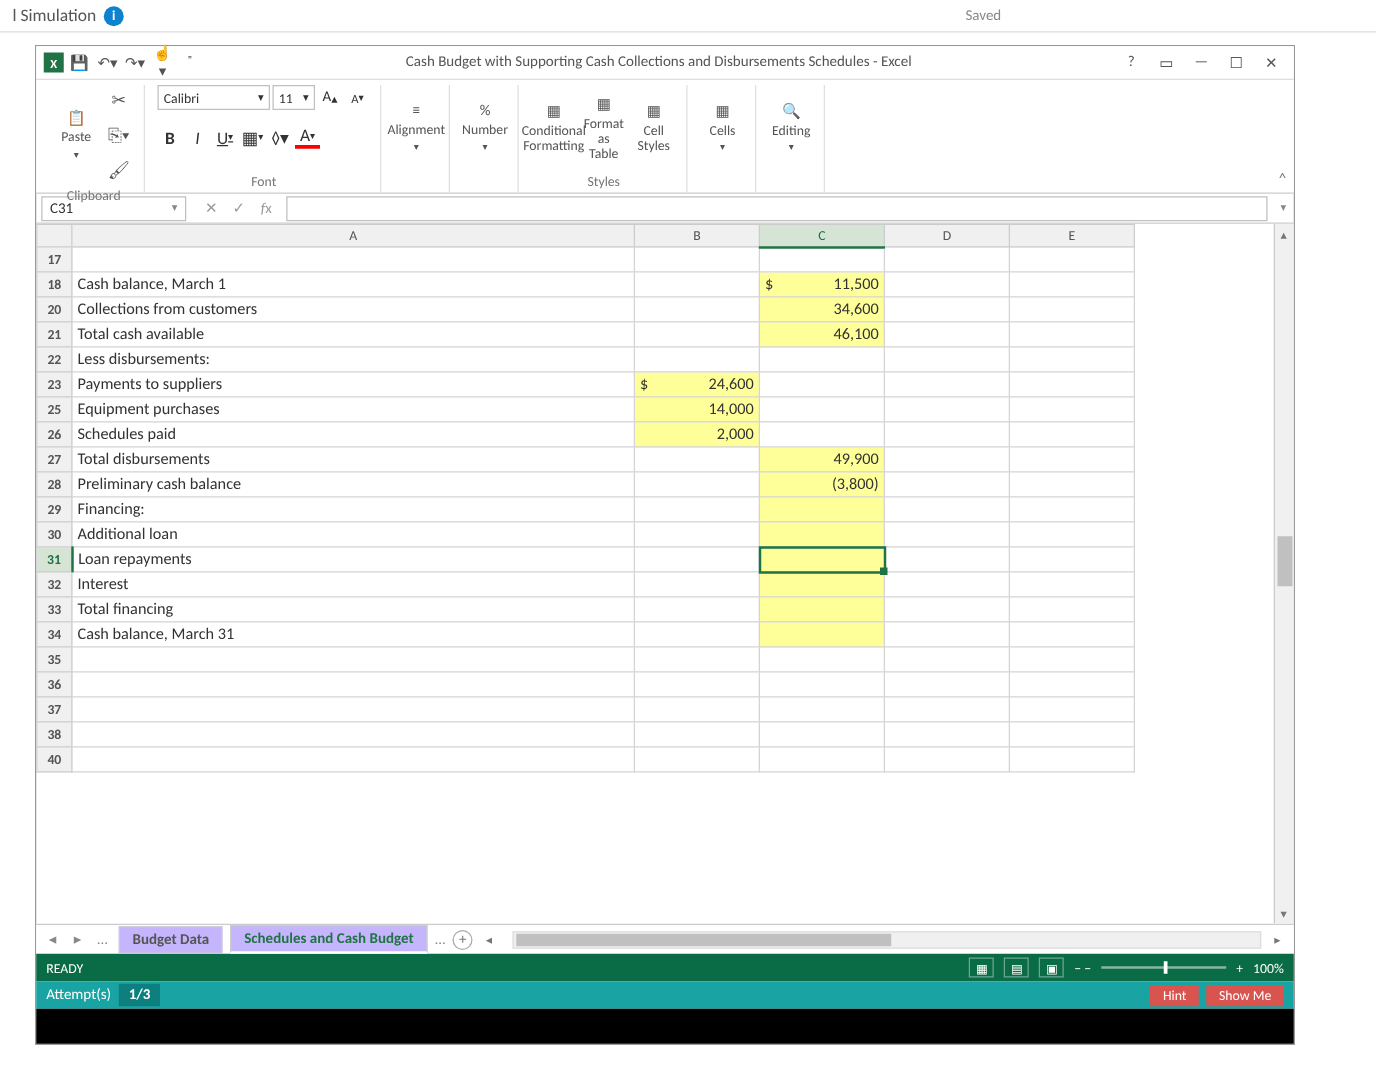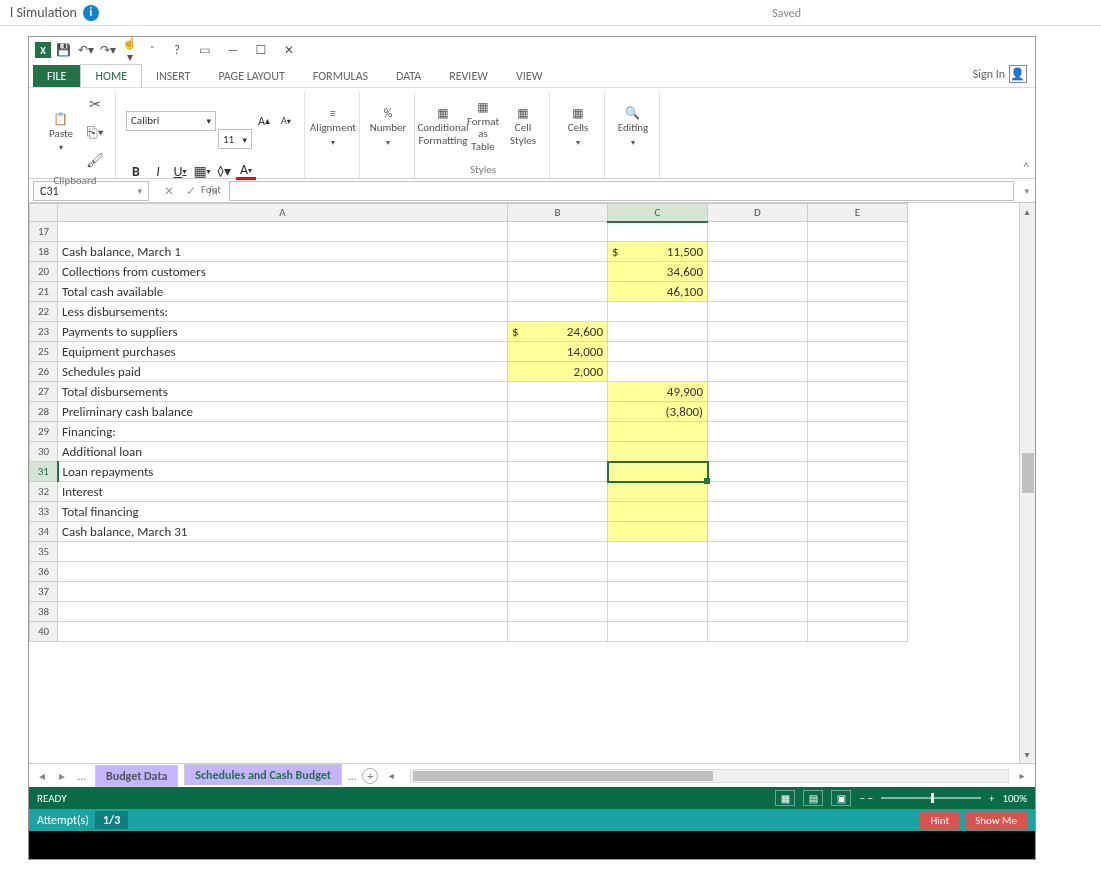--- a/index.html
+++ b/index.html
@@ -28,39 +28,39 @@
 
 .ribbon { height: 92px; border-top: 1px solid #ddd; border-bottom: 1px solid #ccc; display: flex; padding: 4px 6px 0; gap: 2px; background: #fff; position: relative;}
 .rgroup { display: flex; flex-direction: column; align-items: center; border-right: 1px solid #e0e0e0; padding: 0 8px; }
 .rgroup:last-child { border-right: none; }
 .rbody { flex: 1; display: flex; align-items: center; gap: 4px; }
 .rlabel { font-size: 11px; color: #777; padding: 2px 0; }
 .rib-ic { width: 24px; height: 24px; display: flex; align-items: center; justify-content: center; color: #555; font-size: 14px; }
 .big-ic { width: 36px; height: 42px; display: flex; flex-direction: column; align-items: center; justify-content: center; gap: 2px; color: #555; }
 .big-lbl { font-size: 11px; color: #555; text-align: center; line-height: 1.1; }
 .font-name { width: 90px; height: 20px; border: 1px solid #c0c0c0; font-size: 11px; padding: 0 4px; display: flex; align-items: center; justify-content: space-between; }
-.font-size { width: 34px; height: 20px; border: 1px solid #c0c0c0; font-size: 11px; padding: 0 4px; display: flex; align-items: center; justify-content: space-between; margin-top: 37px; }
+.font-size { width: 34px; height: 20px; border: 1px solid #c0c0c0; font-size: 11px; padding: 0 4px; display: flex; align-items: center; justify-content: space-between; }
 .fcol { display: flex; flex-direction: column; gap: 4px; }
 .frow { display: flex; gap: 2px; align-items: center; }
 .btn-biu { width: 20px; height: 20px; display: flex; align-items: center; justify-content: center; font-size: 14px; color: #333; }
 .collapse { position: absolute; right: 6px; bottom: 4px; color: #777; font-size: 12px;}
 
 .fxbar { height: 24px; border-bottom: 1px solid #ccc; display: flex; align-items: center; }
 .namebox { width: 116px; height: 20px; border: 1px solid #c0c0c0; margin: 0 4px; padding: 0 6px; display: flex; align-items: center; justify-content: space-between; font-size: 12px; }
 .fx-btns { display: flex; gap: 2px; padding: 0 6px; align-items: center;}
 .fx-btn { width: 20px; color: #999; text-align: center; }
 .fx-input { flex: 1; height: 20px; border: 1px solid #c0c0c0; margin-right: 4px; padding: 0 4px; }
 
 .grid-wrap { height: 560px; overflow: hidden; display: flex; }
 .grid-main { flex: 1; overflow: auto; }
 table.grid { border-collapse: collapse; table-layout: fixed; }
 .corner { width: 28px; height: 18px; background: #f0f0f0; border: 1px solid #ccc; }
 th.ch { height: 18px; background: #f0f0f0; border: 1px solid #ccc; font-weight: normal; font-size: 11px; color: #555; text-align: center; }
 th.ch.sel { background: #d5e4d5; color: #217346; border-bottom: 2px solid #217346; }
-th.rh { width: 28px; background: #f0f0f0; border: 1px solid #ccc; font-weight: normal; font-size: 11px; color: #555; text-align: center; }
+th.rh { width: 28px; background: #f0f0f0; border: 1px solid #ccc; font-weight: bold; font-size: 11px; color: #555; text-align: center; }
 th.rh.sel { background: #d5e4d5; color: #217346; border-right: 2px solid #217346; }
 td.cell { height: 20px; border: 1px solid #d4d4d4; padding: 0 4px; font-family: Calibri, sans-serif; font-size: 13px; vertical-align: middle; white-space: nowrap; overflow: visible; }
 td.cell.num { text-align: right; }
 td.cell.hl { background: #ffff99; }
 td.cell.selected { outline: 2px solid #217346; outline-offset: -1px; position: relative; }
 td.cell.selected::after { content: ""; position: absolute; right: -3px; bottom: -3px; width: 6px; height: 6px; background: #217346; }
 .dollar { float: left; }
 .vscroll { width: 16px; background: #f0f0f0; border-left: 1px solid #ccc; position: relative; }
 .vthumb { position: absolute; top: 250px; width: 12px; left: 2px; height: 40px; background: #c0c0c0; }
 .varr { position: absolute; width: 14px; text-align:center; color:#777; font-size:10px;}
@@ -102,41 +102,28 @@
 
 <div class="xl">
 
   <div class="titlebar">
     <span class="xl-ic">X</span>
     <span class="qat-ic">💾</span>
     <span class="qat-ic">↶▾</span>
     <span class="qat-ic">↷▾</span>
     <span class="qat-ic">☝▾</span>
     <span class="qat-ic">⁼</span>
+    <span class="tb-title">Cash Budget with Supporting Cash Collections and Disbursements Schedules - Excel</span>
     <span class="tb-btn">?</span>
     <span class="tb-btn">▭</span>
     <span class="tb-btn">—</span>
     <span class="tb-btn">☐</span>
     <span class="tb-btn">✕</span>
   </div>
 
-  <div class="tabs">
-    <div class="tab file">FILE</div>
-    <div class="tab active">HOME</div>
-    <div class="tab">INSERT</div>
-    <div class="tab">PAGE LAYOUT</div>
-    <div class="tab">FORMULAS</div>
-    <div class="tab">DATA</div>
-    <div class="tab">REVIEW</div>
-    <div class="tab">VIEW</div>
-    <div class="signin">
-      <span>Sign In</span>
-      <span class="person">👤</span>
-    </div>
-  </div>
 
   <div class="ribbon">
     <div class="rgroup">
       <div class="rbody">
         <div class="big-ic">
           <span>📋</span>
           <span class="big-lbl">Paste</span>
           <span style="font-size:8px">▾</span>
         </div>
         <div class="fcol">

